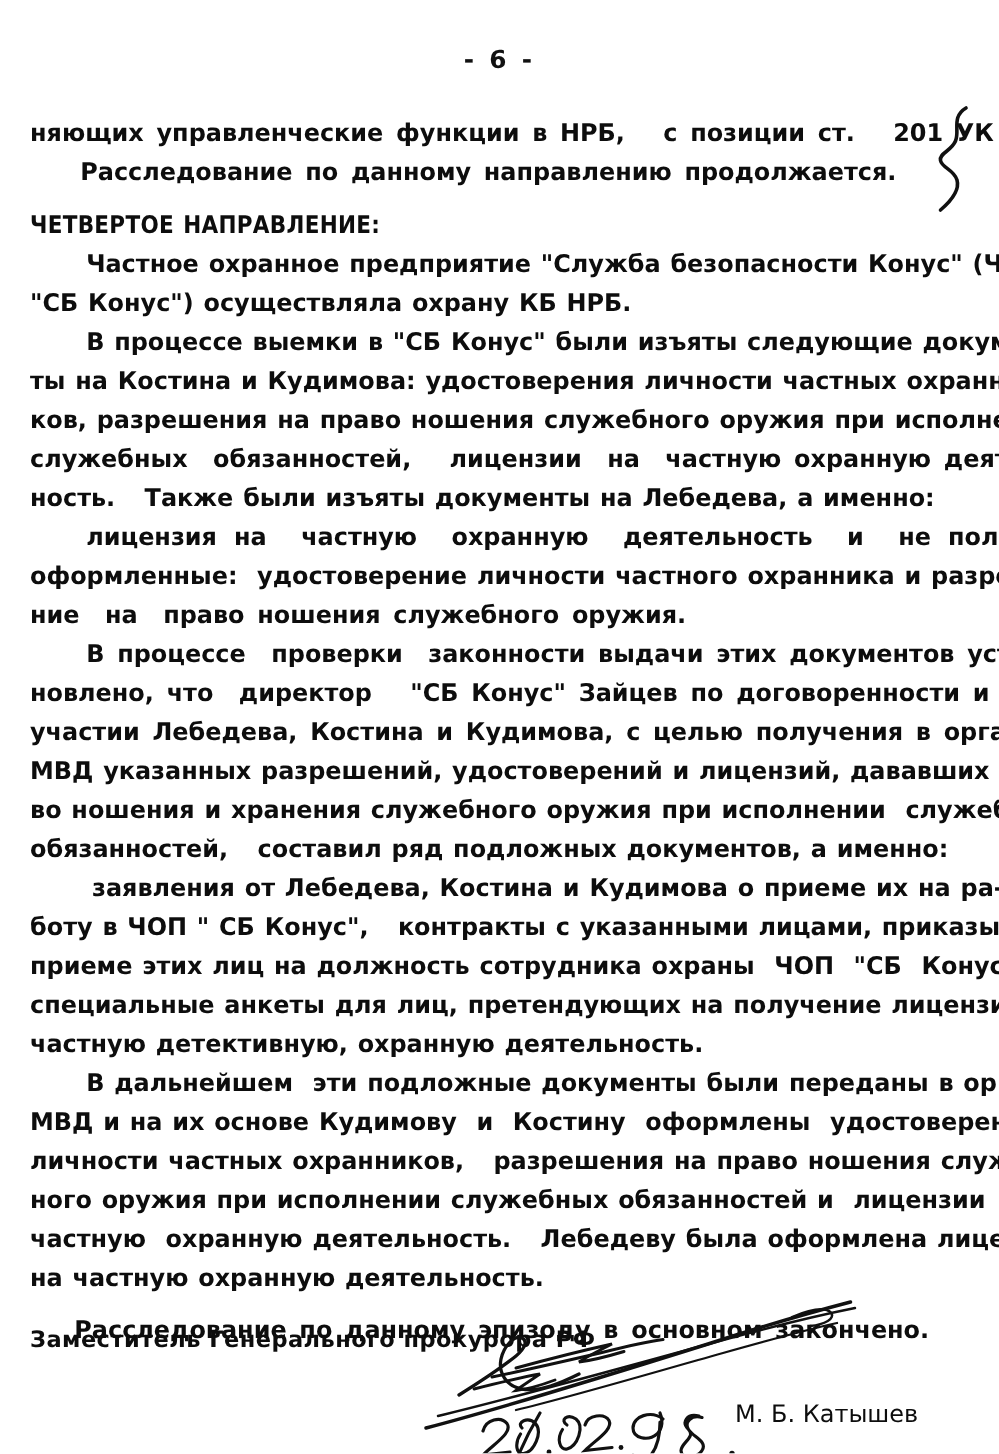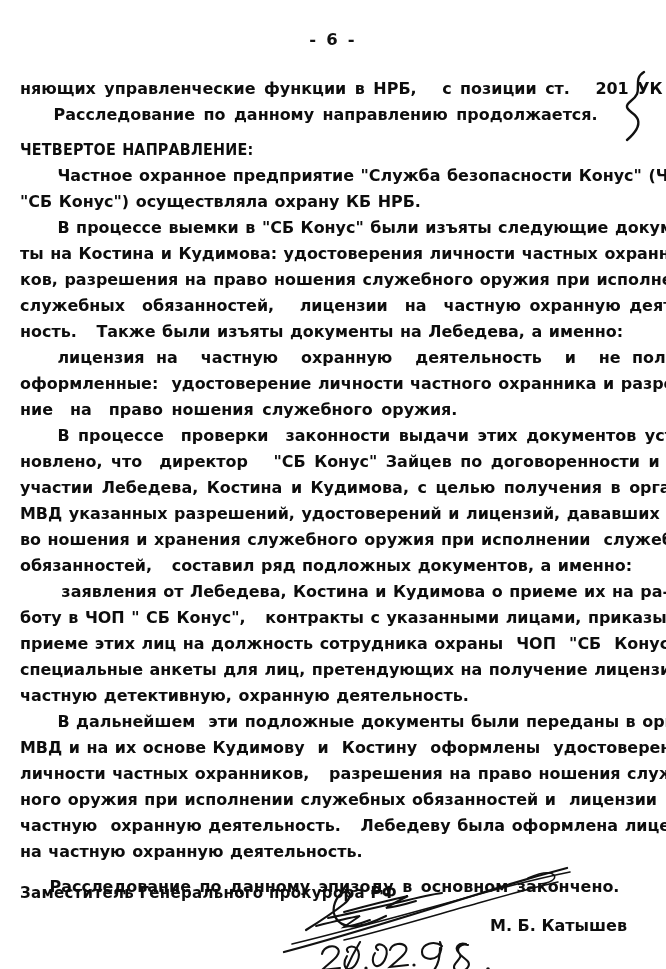--- a/index.html
+++ b/index.html
@@ -88,23 +88,23 @@
     top: 0;
     font-size: 15px;
     font-weight: 600;
     letter-spacing: 0.3px;
     white-space: pre;
     color: #0d0d0d;
   }
   .sig-name {
     position: absolute;
     left: 470px;
-    top: 32px;
+    top: 49px;
     font-size: 16px;
-    font-weight: 700;
+    font-weight: 400;
     letter-spacing: 0px;
     white-space: pre;
     color: #0d0d0d;
   }
   .sig-scribble {
     position: absolute;
     left: 262px;
     top: -28px;
     width: 300px;
     height: 115px;

